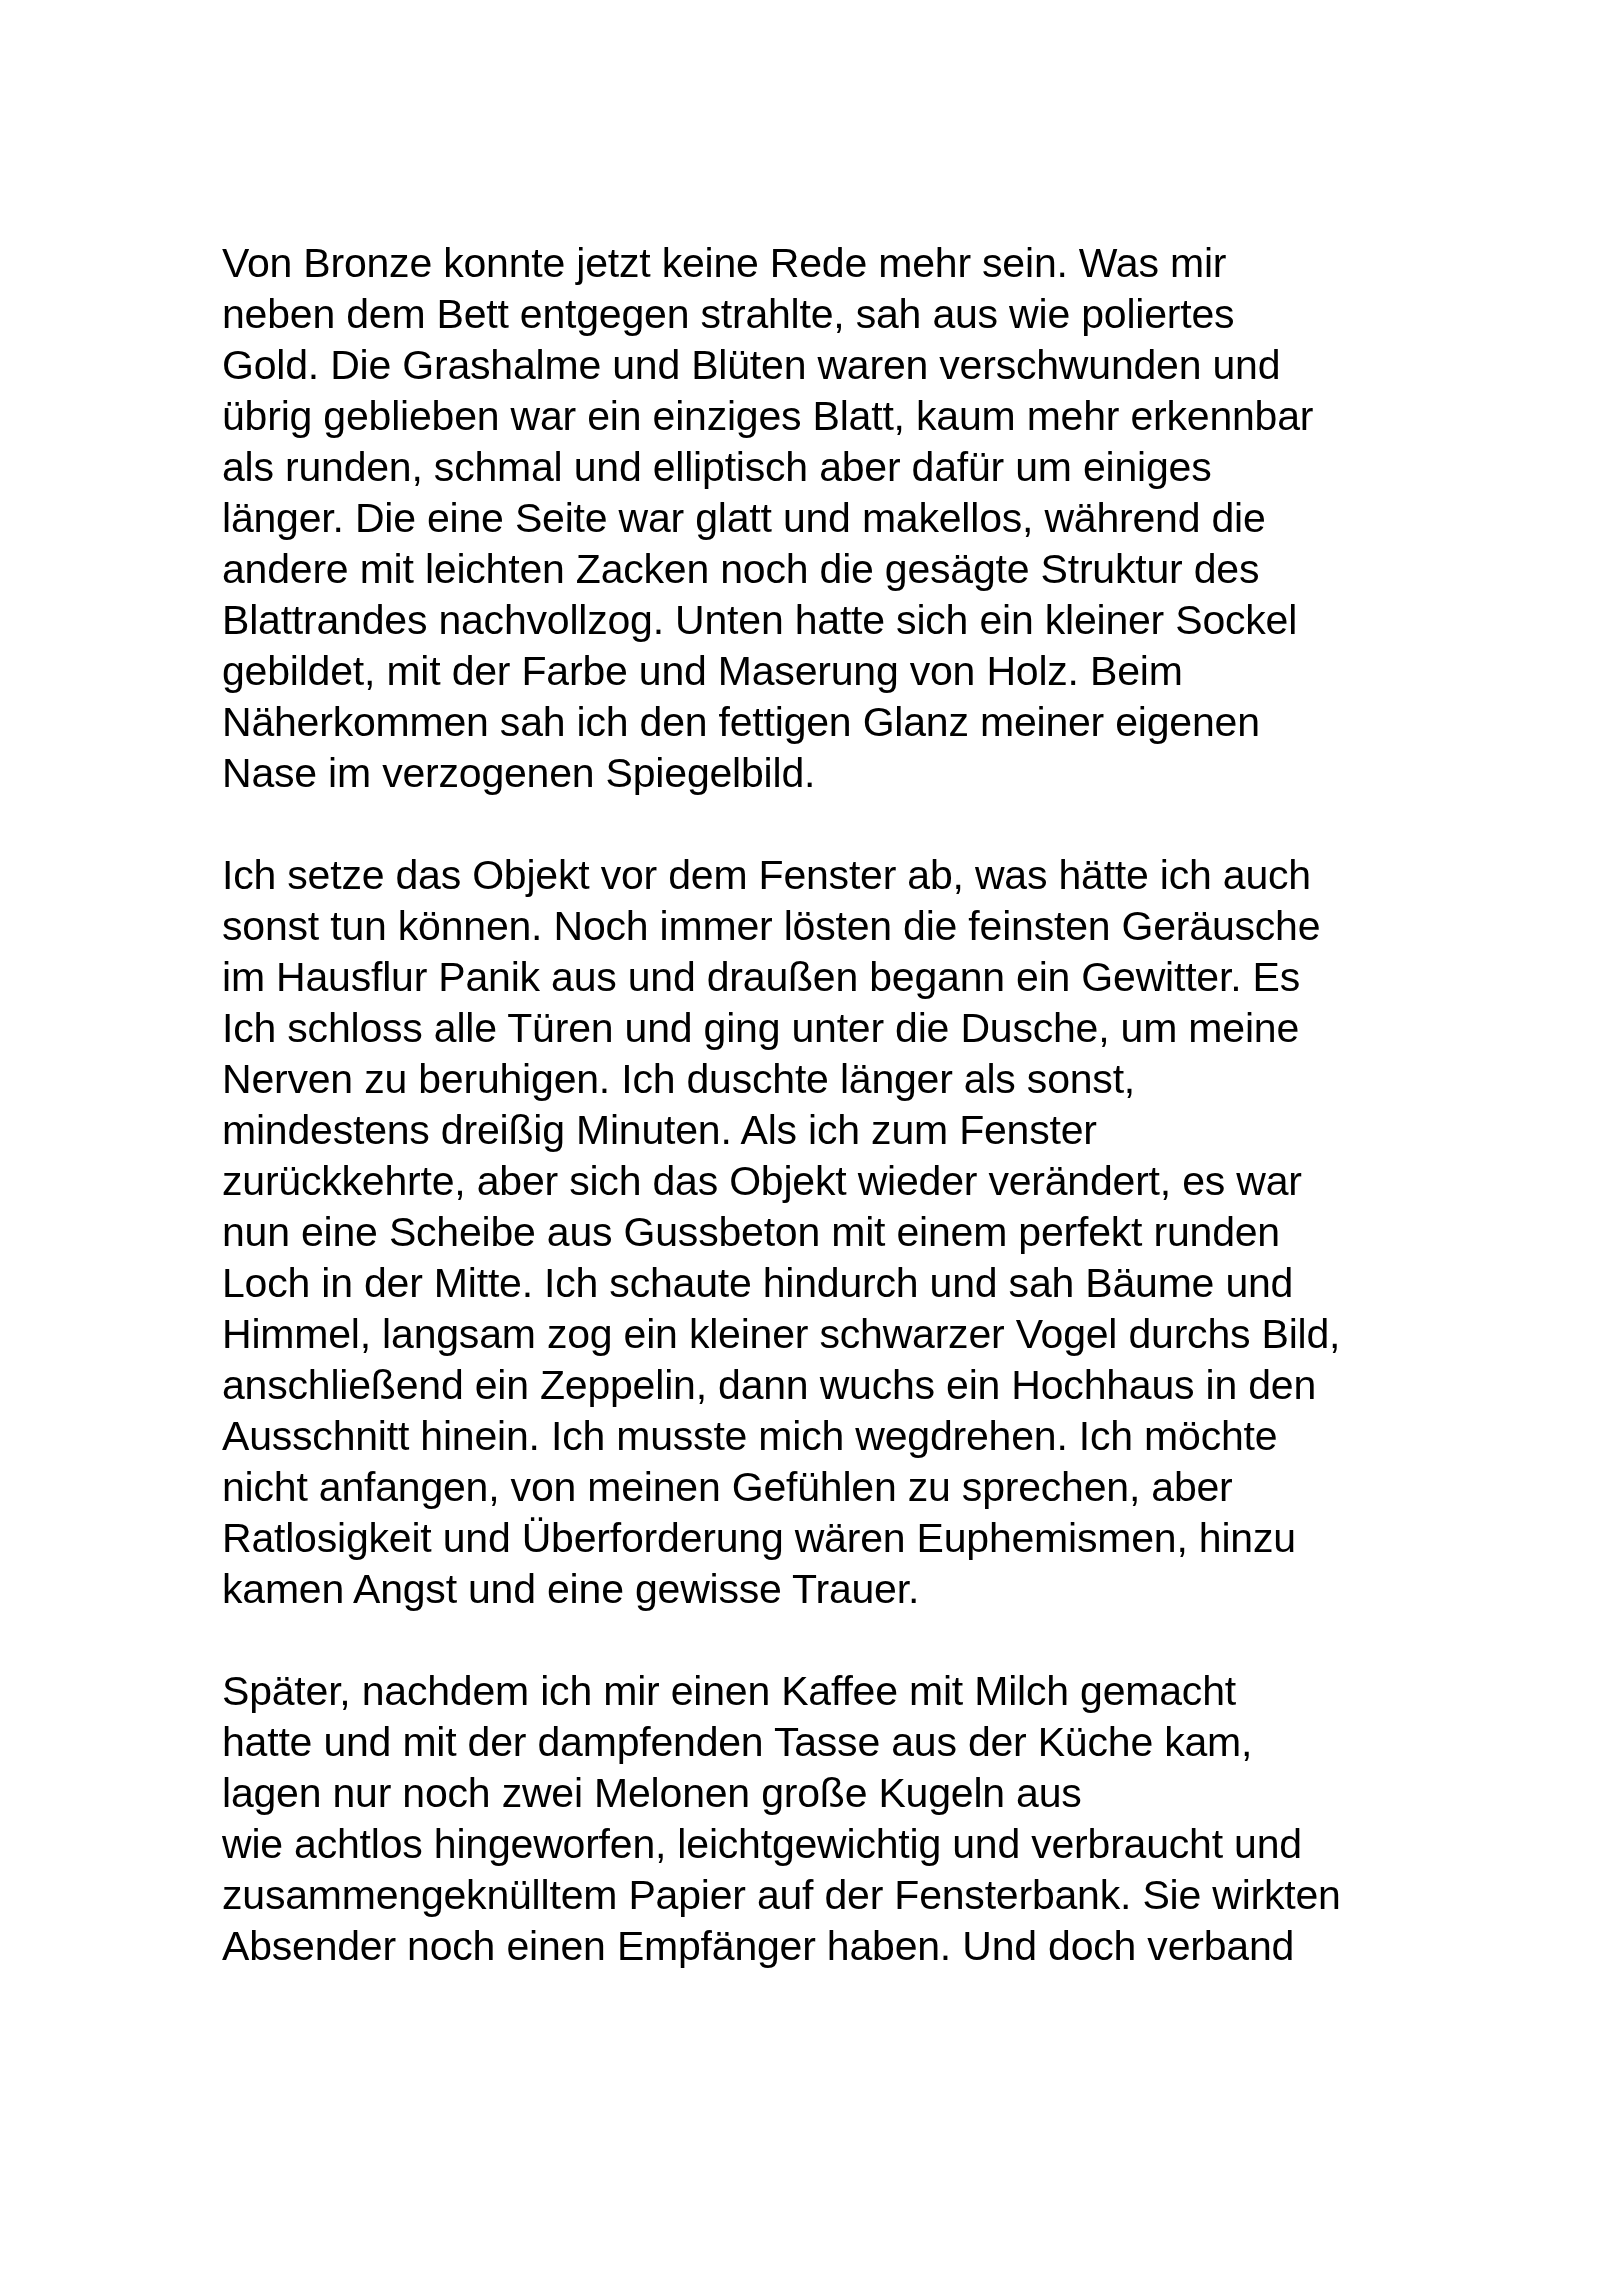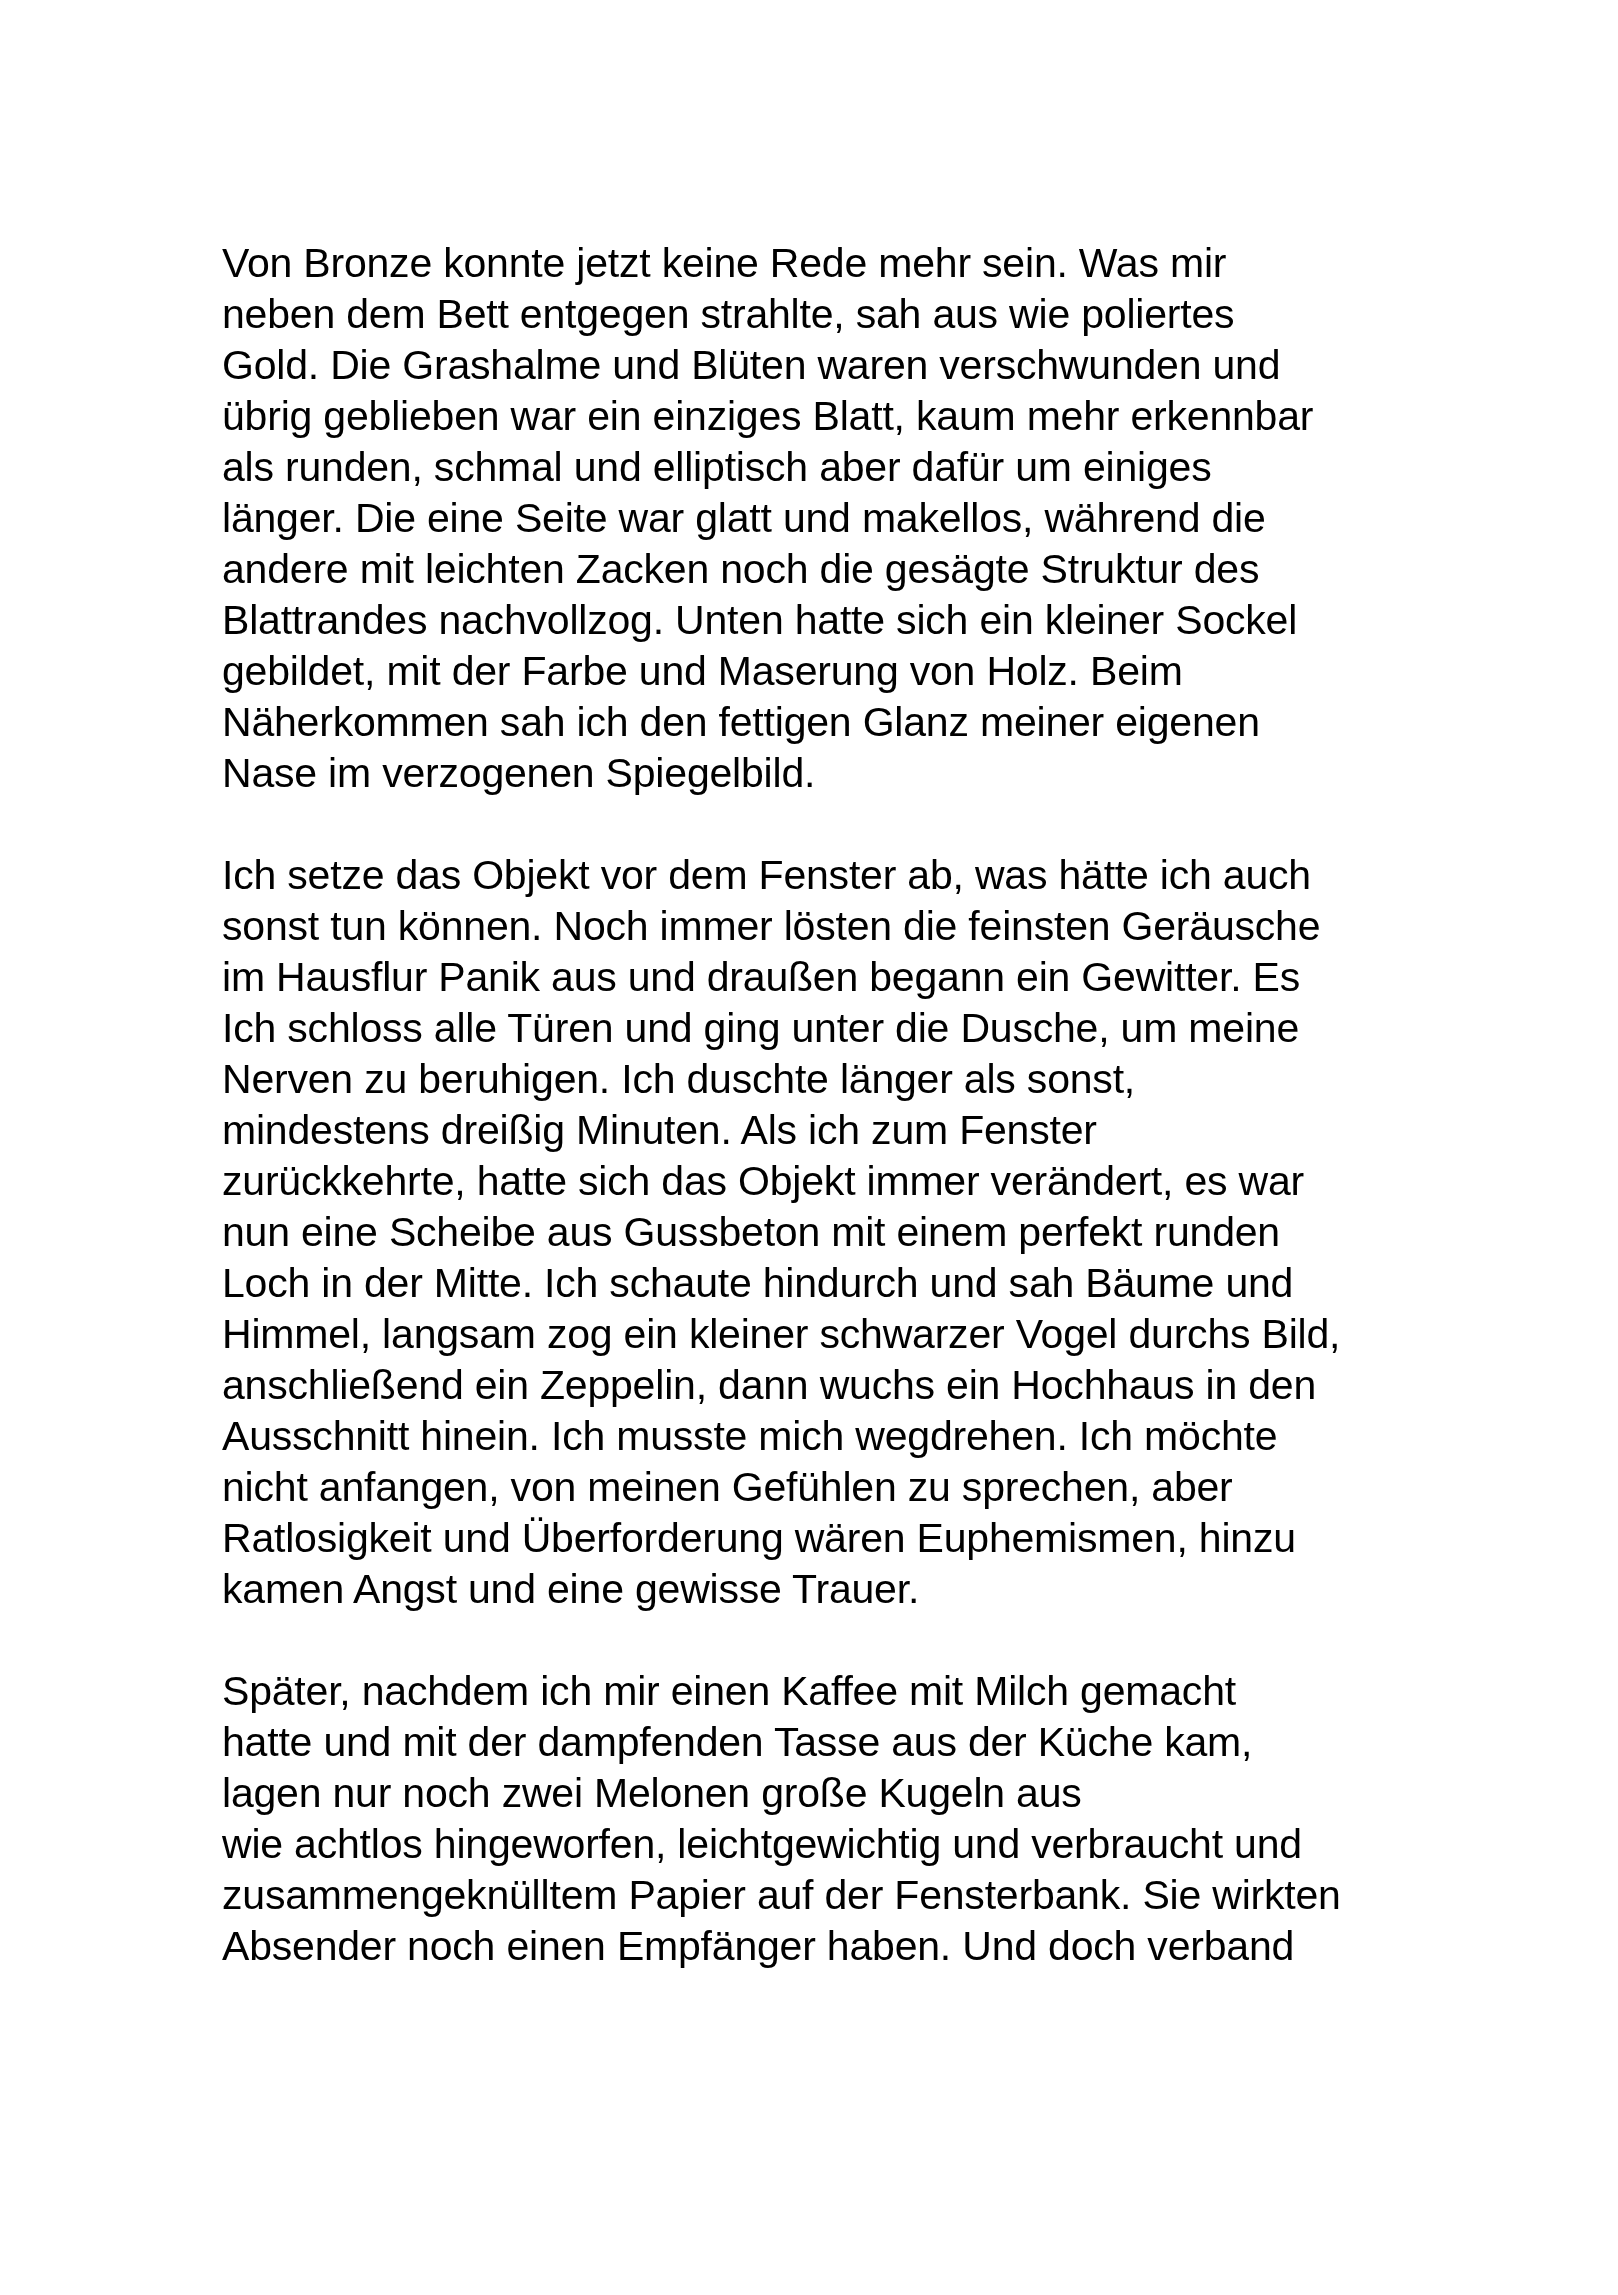--- a/index.html
+++ b/index.html
@@ -62,21 +62,21 @@
       <span class="line">Nase im verzogenen Spiegelbild.</span>
     </p>
 
     <p class="paragraph">
       <span class="line">Ich setze das Objekt vor dem Fenster ab, was hätte ich auch</span>
       <span class="line">sonst tun können. Noch immer lösten die feinsten Geräusche</span>
       <span class="line">im Hausflur Panik aus und draußen begann ein Gewitter. Es</span>
       <span class="line">Ich schloss alle Türen und ging unter die Dusche, um meine</span>
       <span class="line">Nerven zu beruhigen. Ich duschte länger als sonst,</span>
       <span class="line">mindestens dreißig Minuten. Als ich zum Fenster</span>
-      <span class="line">zurückkehrte, hatte sich das Objekt immer verändert, es war</span>
+      <span class="line">zurückkehrte, aber sich das Objekt wieder verändert, es war</span>
       <span class="line">nun eine Scheibe aus Gussbeton mit einem perfekt runden</span>
       <span class="line">Loch in der Mitte. Ich schaute hindurch und sah Bäume und</span>
       <span class="line">Himmel, langsam zog ein kleiner schwarzer Vogel durchs Bild,</span>
       <span class="line">anschließend ein Zeppelin, dann wuchs ein Hochhaus in den</span>
       <span class="line">Ausschnitt hinein. Ich musste mich wegdrehen. Ich möchte</span>
       <span class="line">nicht anfangen, von meinen Gefühlen zu sprechen, aber</span>
       <span class="line">Ratlosigkeit und Überforderung wären Euphemismen, hinzu</span>
       <span class="line">kamen Angst und eine gewisse Trauer.</span>
     </p>
 

